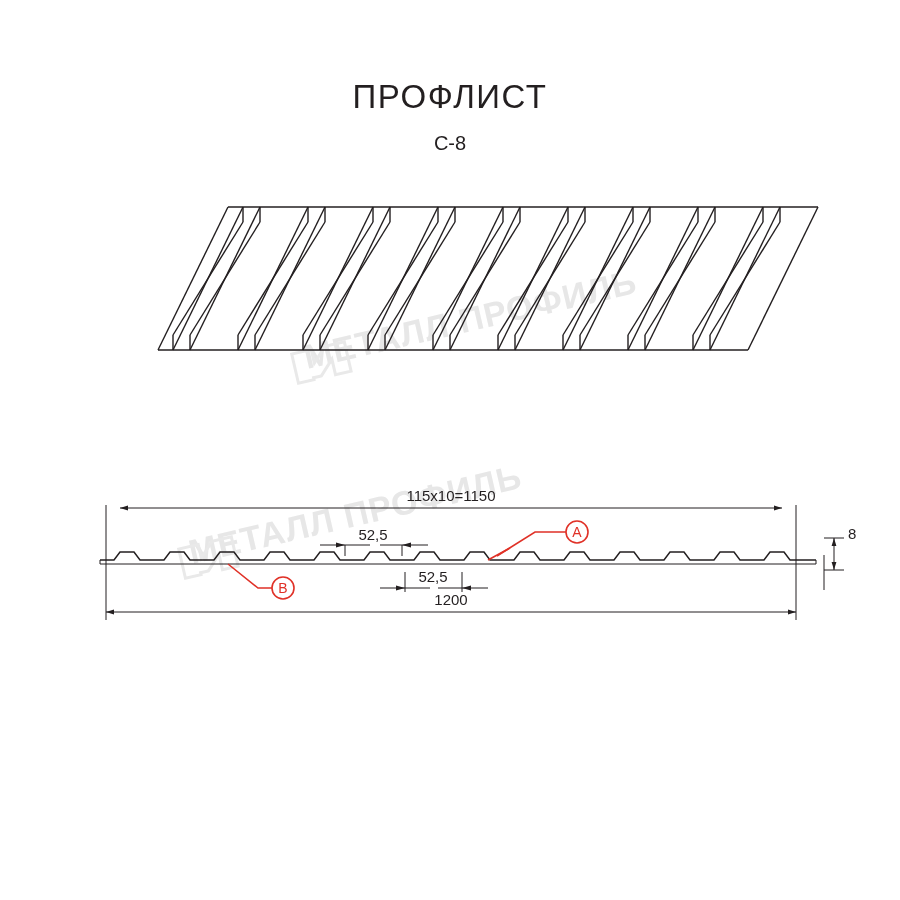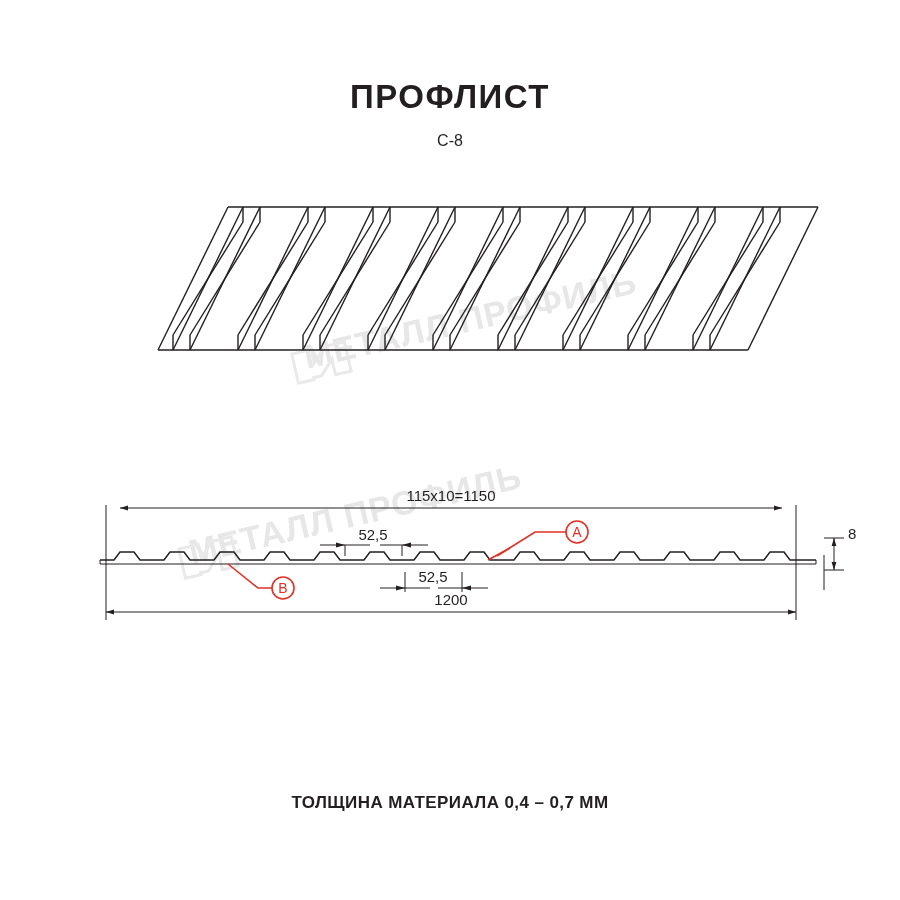--- a/index.html
+++ b/index.html
@@ -21,31 +21,31 @@
     width: 900px;
     height: 900px;
   }
   .title {
     position: absolute;
     top: 78px;
     left: 0;
     width: 900px;
     text-align: center;
     font-size: 33px;
-    font-weight: bold;
+    font-weight: normal;
     letter-spacing: 1.5px;
     color: #231f20;
   }
   .subtitle {
     position: absolute;
     top: 132px;
     left: 0;
     width: 900px;
     text-align: center;
-    font-size: 16px;
+    font-size: 20px;
     color: #231f20;
   }
   .footnote {
     position: absolute;
     top: 793px;
     left: 0;
     width: 900px;
     text-align: center;
     font-size: 17px;
     font-weight: bold;
@@ -282,14 +282,13 @@
       </g>
 
       <g>
         <path class="callout-line" d="M148 104 L178 128 L192 128"></path>
         <circle class="callout-circle" cx="203" cy="128" r="11"></circle>
         <text class="callout-letter" x="203" y="133" text-anchor="middle">B</text>
       </g>
     </svg>
   </div>
 
-  <div class="footnote">ТОЛЩИНА МАТЕРИАЛА 0,4 – 0,7 ММ</div>
 </div>
 
 </body></html>

